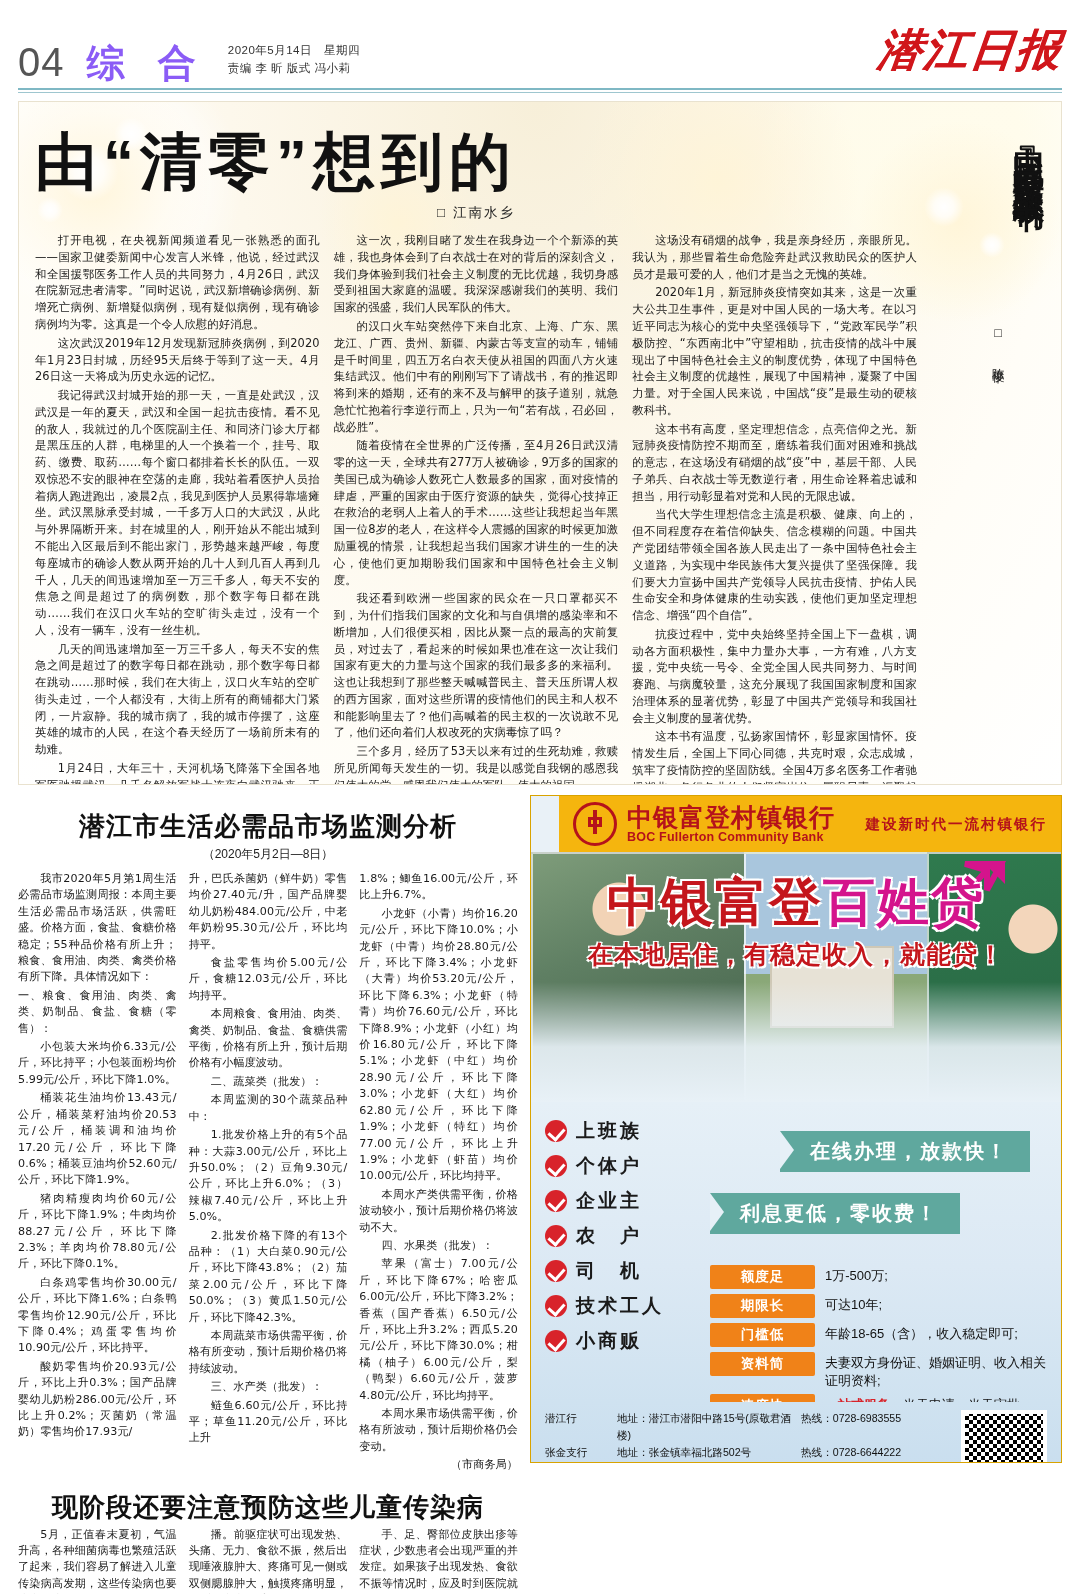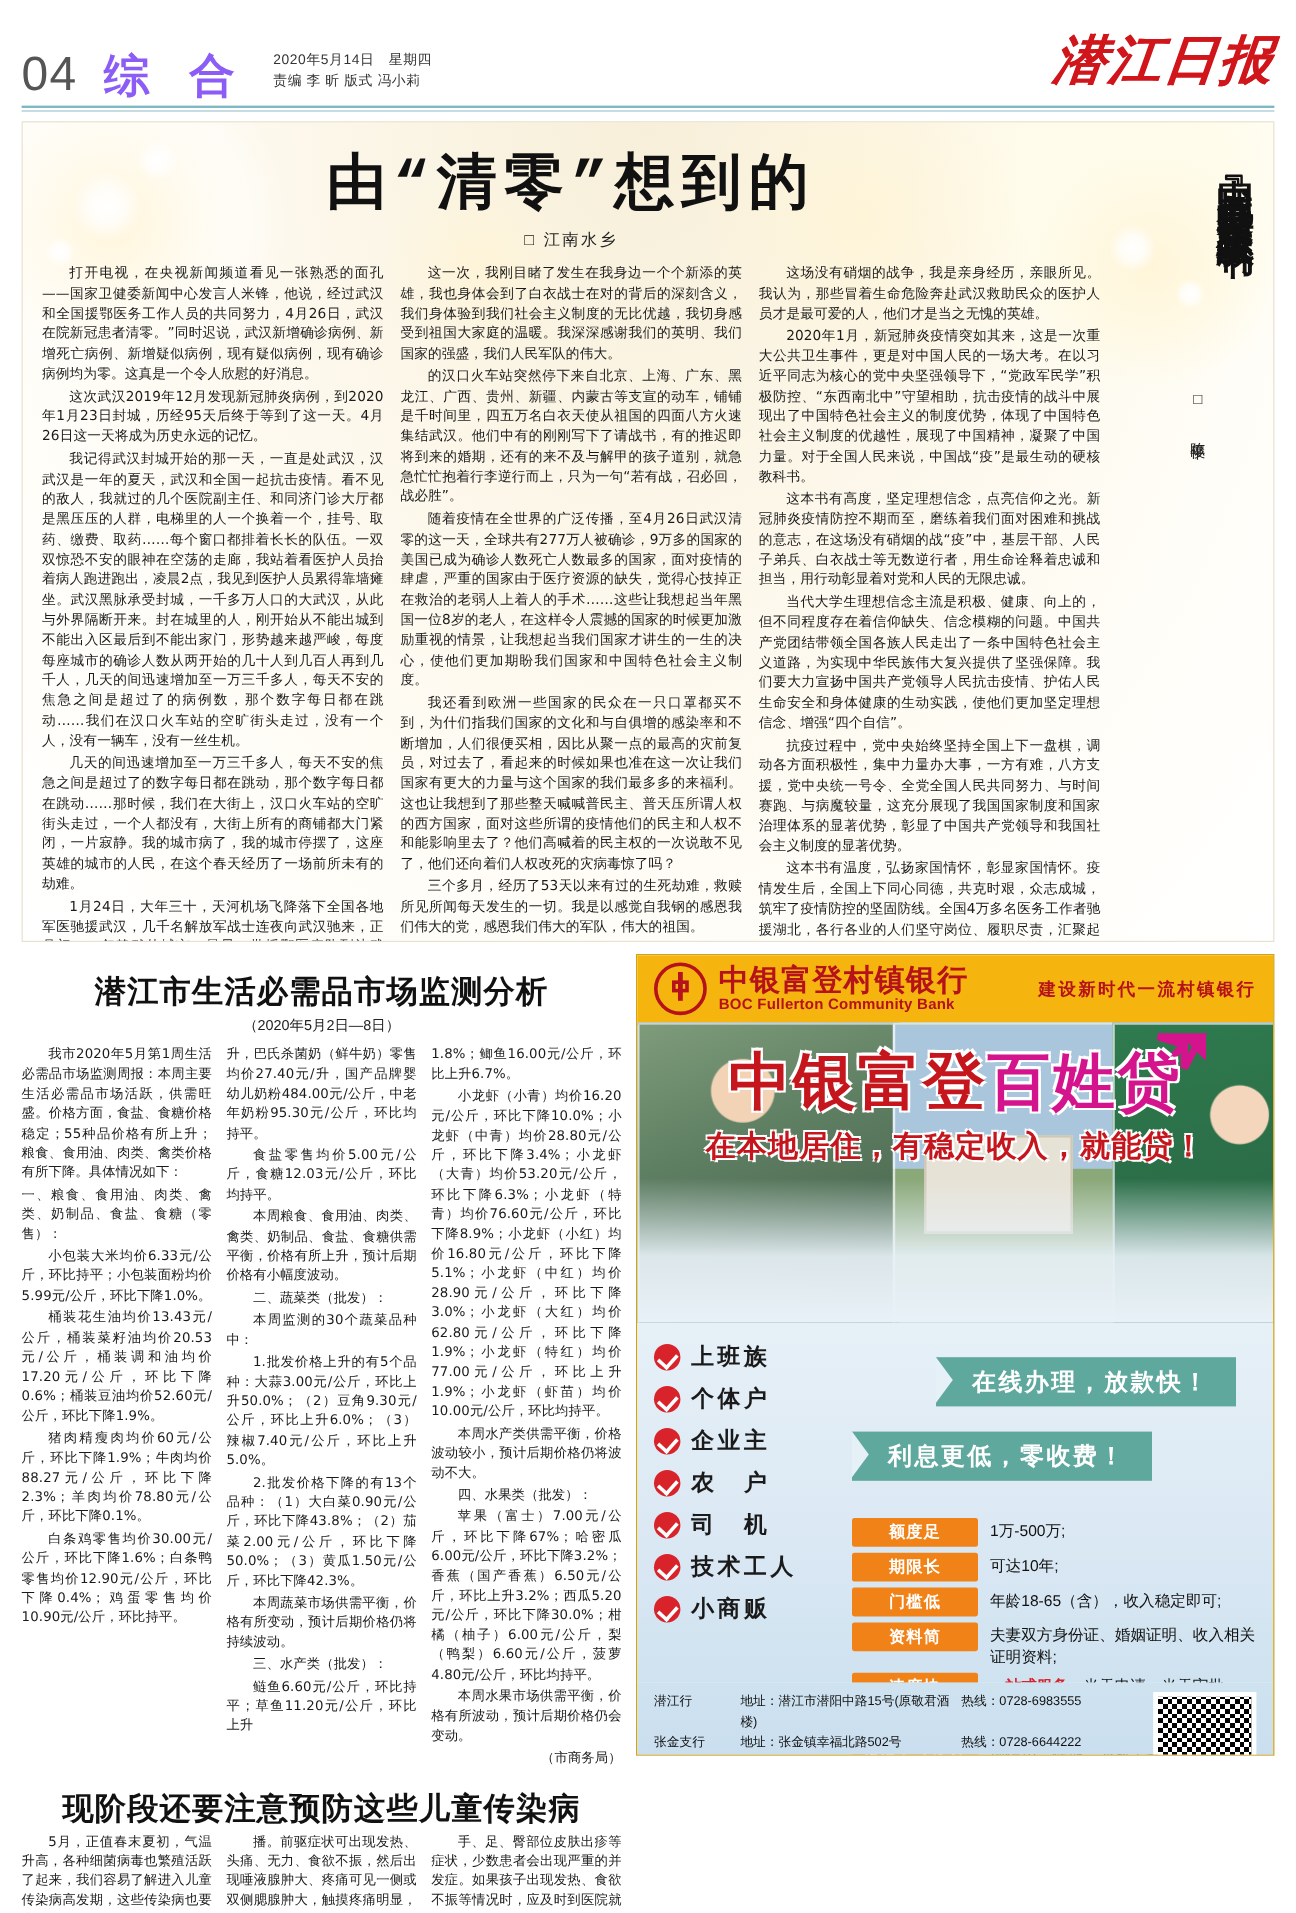--- a/index.html
+++ b/index.html
@@ -40,22 +40,22 @@
     box-sizing:border-box;
     overflow:hidden;
   }
   .sparkles{position:absolute;inset:0;pointer-events:none;}
   .spark{position:absolute;border-radius:50%;background:radial-gradient(circle,#fff 0%,rgba(255,255,255,.75) 35%,rgba(255,255,255,0) 70%);}
   .halo{position:absolute;border-radius:50%;background:radial-gradient(circle,rgba(255,244,214,.85) 0%,rgba(255,244,214,0) 72%);}
 
   .feature-inner{position:relative;display:flex;height:100%;box-sizing:border-box;padding:14px 16px 10px 16px;}
   .feat-main{flex:1;display:flex;flex-direction:column;min-width:0;}
   .headline{
-    text-align:center;font-size:50px;font-weight:700;color:#111;
-    letter-spacing:6px;font-family:Liberation Mono, monospace;
+    text-align:left;font-size:62px;font-weight:700;color:#111;
+    letter-spacing:6px;font-family:Liberation Sans, sans-serif;
     margin:12px 0 8px 0;line-height:1.1;
   }
   .byline{text-align:center;font-size:13.5px;color:#222;margin-bottom:10px;letter-spacing:2px;}
   .byline .sq{margin-right:6px;}
 
   .cols3{display:flex;gap:14px;flex:1;min-height:0;}
   .col{flex:1;min-width:0;}
   .col p{
     margin:0 0 2px 0;font-size:11.4px;line-height:1.47;text-align:justify;
     text-indent:2em;letter-spacing:.1px;color:#1a1a1a;
@@ -86,21 +86,21 @@
     text-align:center;font-size:26px;font-weight:700;color:#111;
     font-family:"DejaVu Serif","Liberation Serif",serif;letter-spacing:1px;
     margin:14px 0 2px 0;
   }
   .art-sub{text-align:center;font-size:12px;color:#222;margin-bottom:8px;}
   .cols3s{display:flex;gap:12px;}
   .cols3s .col p{font-size:11.1px;line-height:1.48;}
 
   
   .ad{position:relative;border:1px solid #d9a300;background:#e9f1f7;height:668px;overflow:hidden;box-sizing:border-box;}
-  .ad-head{height:56px;background:#f5b50e;display:flex;align-items:center;justify-content:space-between;padding:0 14px;position:relative;}
+  .ad-head{height:56px;background:#f5b50e;display:flex;align-items:center;justify-content:space-between;padding:0 14px;position:relative;margin-left:28px;}
   .boc-logo{display:flex;align-items:center;gap:10px;}
   .boc-mark{
     width:38px;height:38px;border-radius:50%;border:3.5px solid #b5121b;
     position:relative;flex:none;background:#f5b50e;
   }
   .boc-mark:before{content:"";position:absolute;left:50%;top:5px;width:4px;height:24px;background:#b5121b;transform:translateX(-50%);}
   .boc-mark:after{content:"";position:absolute;left:50%;top:12px;width:14px;height:10px;border:3.5px solid #b5121b;transform:translateX(-50%);box-sizing:border-box;}
   .boc-cn{font-size:25px;font-weight:700;color:#b5121b;letter-spacing:1px;line-height:1.05;}
   .boc-en{font-size:12.5px;font-weight:700;color:#b5121b;letter-spacing:.2px;}
   .boc-tag{font-size:14.5px;font-weight:700;color:#b5121b;letter-spacing:2px;}
@@ -247,20 +247,21 @@
         <div class="art-title">潜江市生活必需品市场监测分析</div>
         <div class="art-sub">（2020年5月2日—8日）</div>
         <div class="cols3s">
           <div class="col">
             <p>我市2020年5月第1周生活必需品市场监测周报：本周主要生活必需品市场活跃，供需旺盛。价格方面，食盐、食糖价格稳定；55种品价格有所上升；粮食、食用油、肉类、禽类价格有所下降。具体情况如下：</p>
             <p class="noind">一、粮食、食用油、肉类、禽类、奶制品、食盐、食糖（零售）：</p>
             <p>小包装大米均价6.33元/公斤，环比持平；小包装面粉均价5.99元/公斤，环比下降1.0%。</p>
             <p>桶装花生油均价13.43元/公斤，桶装菜籽油均价20.53元/公斤，桶装调和油均价17.20元/公斤，环比下降0.6%；桶装豆油均价52.60元/公斤，环比下降1.9%。</p>
             <p>猪肉精瘦肉均价60元/公斤，环比下降1.9%；牛肉均价88.27元/公斤，环比下降2.3%；羊肉均价78.80元/公斤，环比下降0.1%。</p>
             <p>白条鸡零售均价30.00元/公斤，环比下降1.6%；白条鸭零售均价12.90元/公斤，环比下降0.4%；鸡蛋零售均价10.90元/公斤，环比持平。</p>
+            <p>酸奶零售均价20.93元/公斤，环比上升0.3%；国产品牌婴幼儿奶粉286.00元/公斤，环比上升0.2%；灭菌奶（常温奶）零售均价17.93元/</p>
           </div>
           <div class="col">
             <p class="noind">升，巴氏杀菌奶（鲜牛奶）零售均价27.40元/升，国产品牌婴幼儿奶粉484.00元/公斤，中老年奶粉95.30元/公斤，环比均持平。</p>
             <p>食盐零售均价5.00元/公斤，食糖12.03元/公斤，环比均持平。</p>
             <p>本周粮食、食用油、肉类、禽类、奶制品、食盐、食糖供需平衡，价格有所上升，预计后期价格有小幅度波动。</p>
             <p>二、蔬菜类（批发）：</p>
             <p>本周监测的30个蔬菜品种中：</p>
             <p>1.批发价格上升的有5个品种：大蒜3.00元/公斤，环比上升50.0%；（2）豆角9.30元/公斤，环比上升6.0%；（3）辣椒7.40元/公斤，环比上升5.0%。</p>
             <p>2.批发价格下降的有13个品种：（1）大白菜0.90元/公斤，环比下降43.8%；（2）茄菜2.00元/公斤，环比下降50.0%；（3）黄瓜1.50元/公斤，环比下降42.3%。</p>
             <p>本周蔬菜市场供需平衡，价格有所变动，预计后期价格仍将持续波动。</p>

